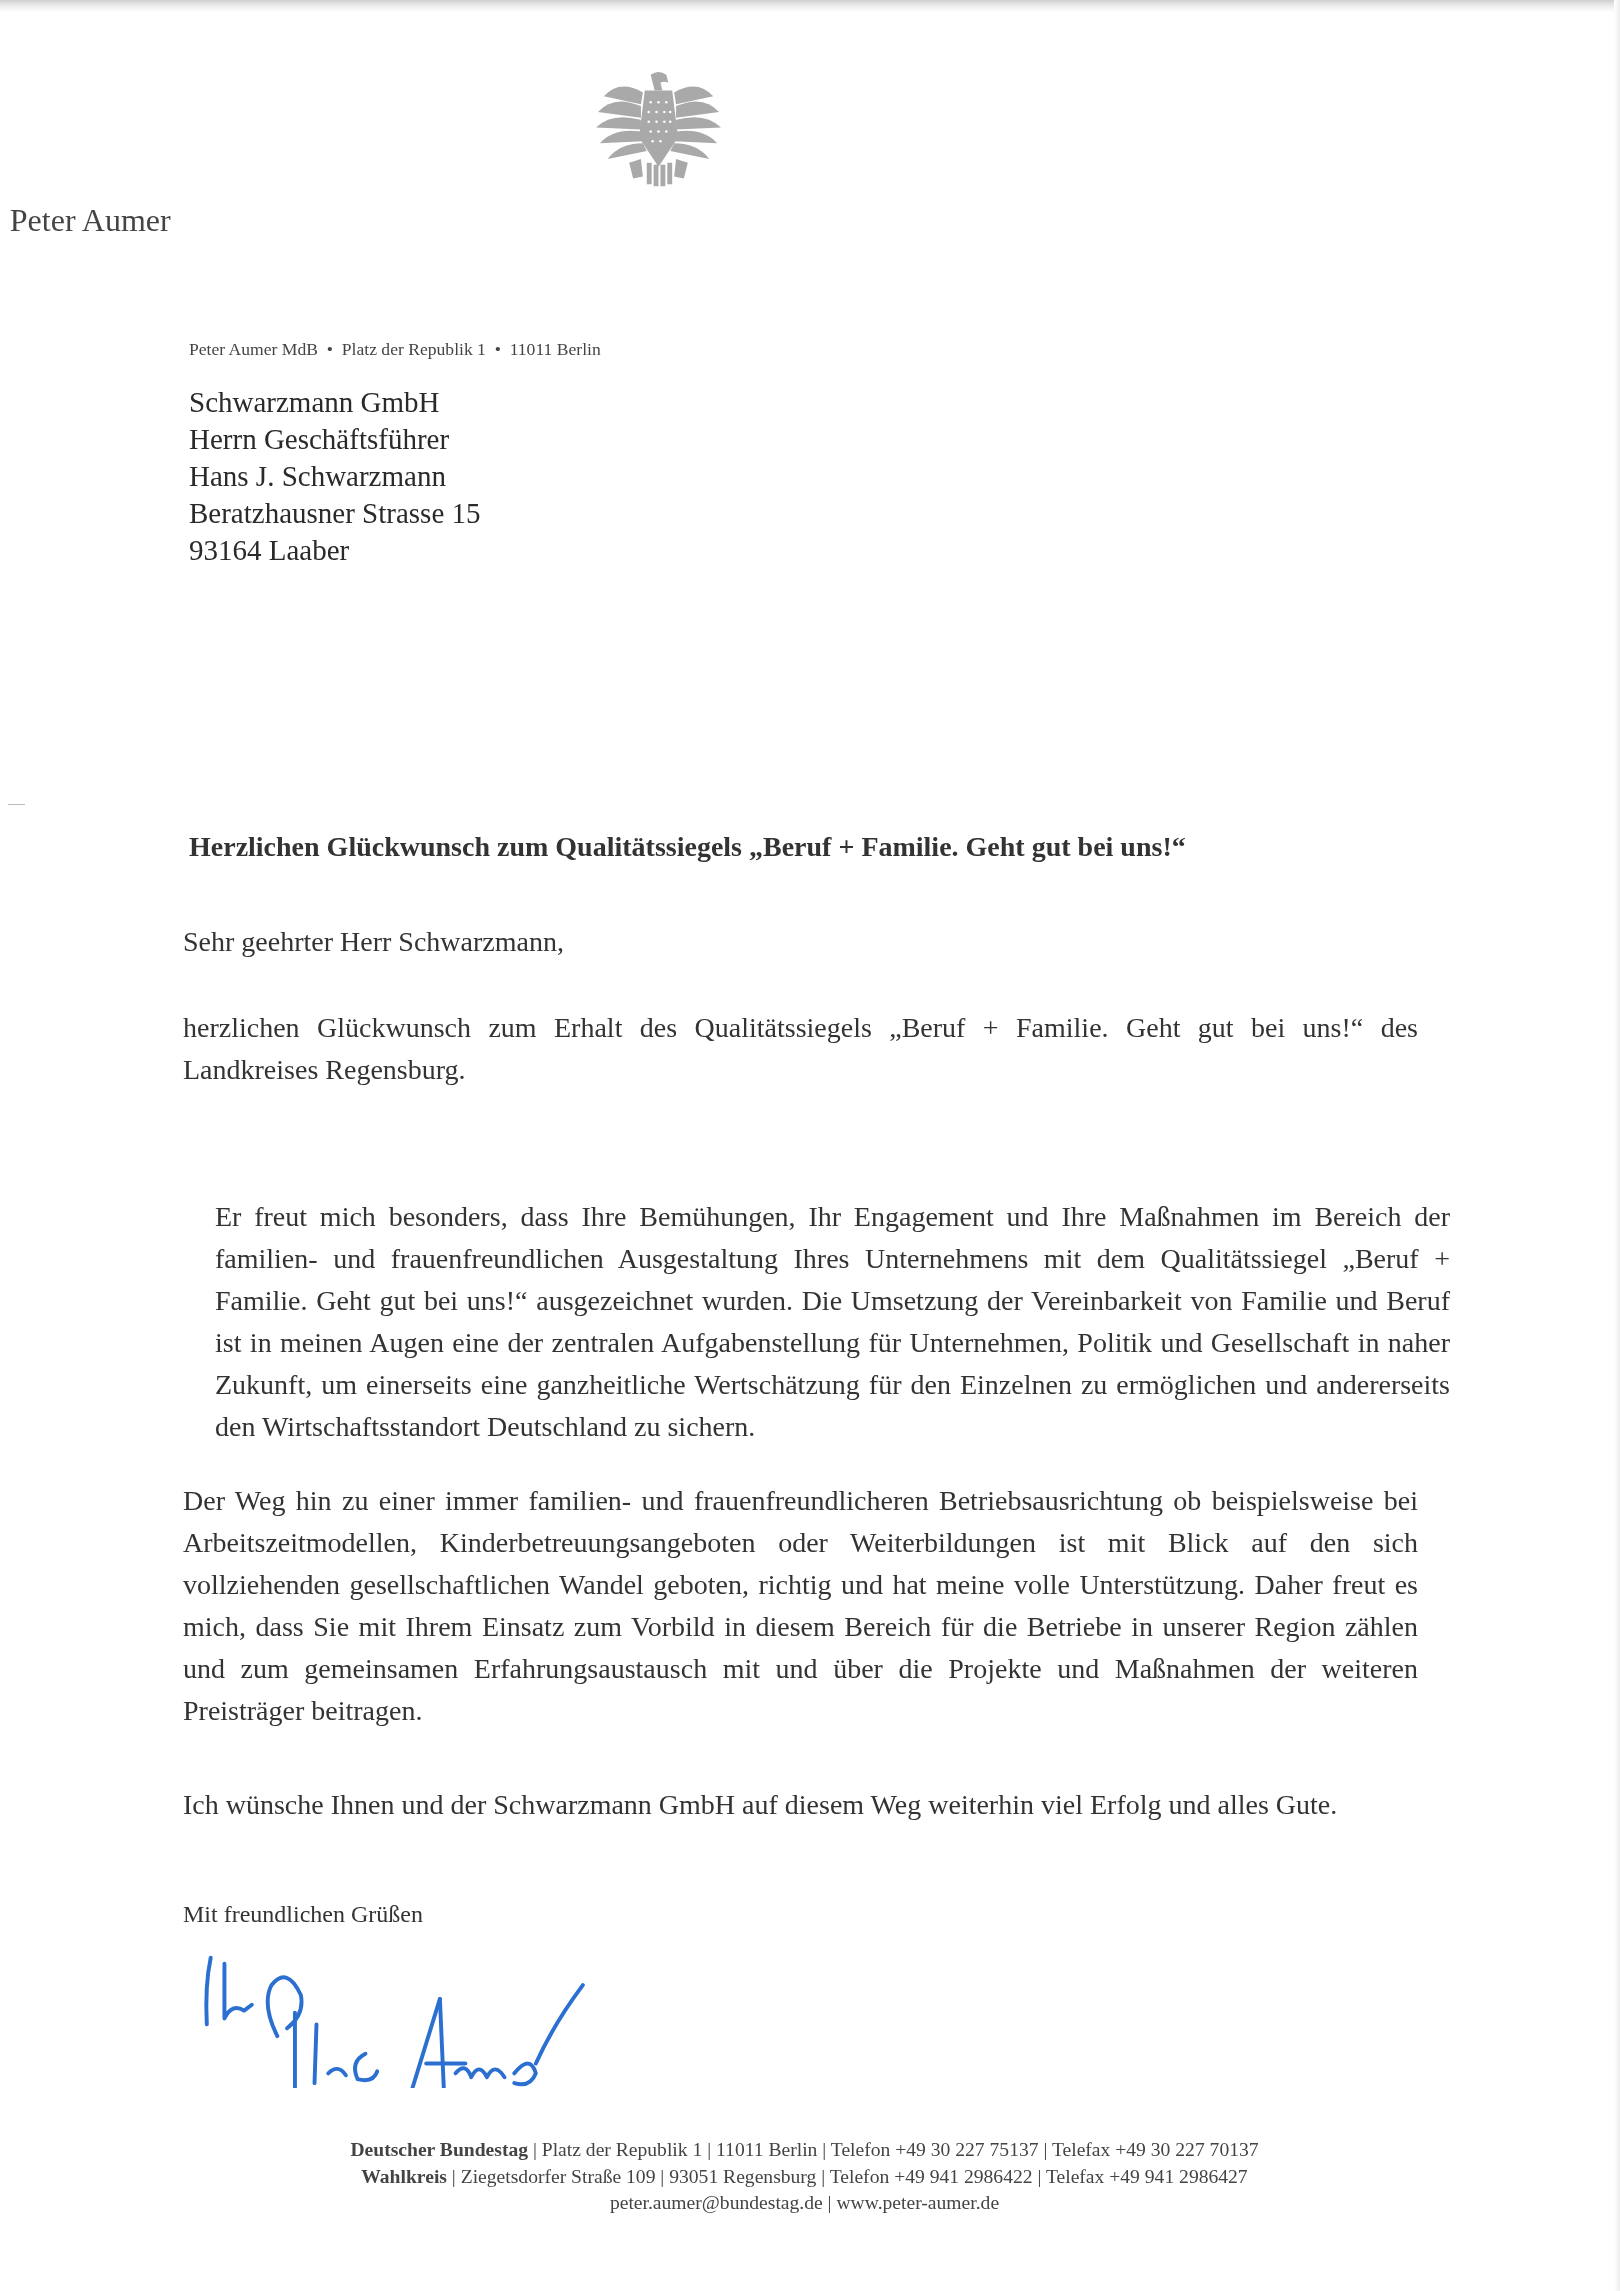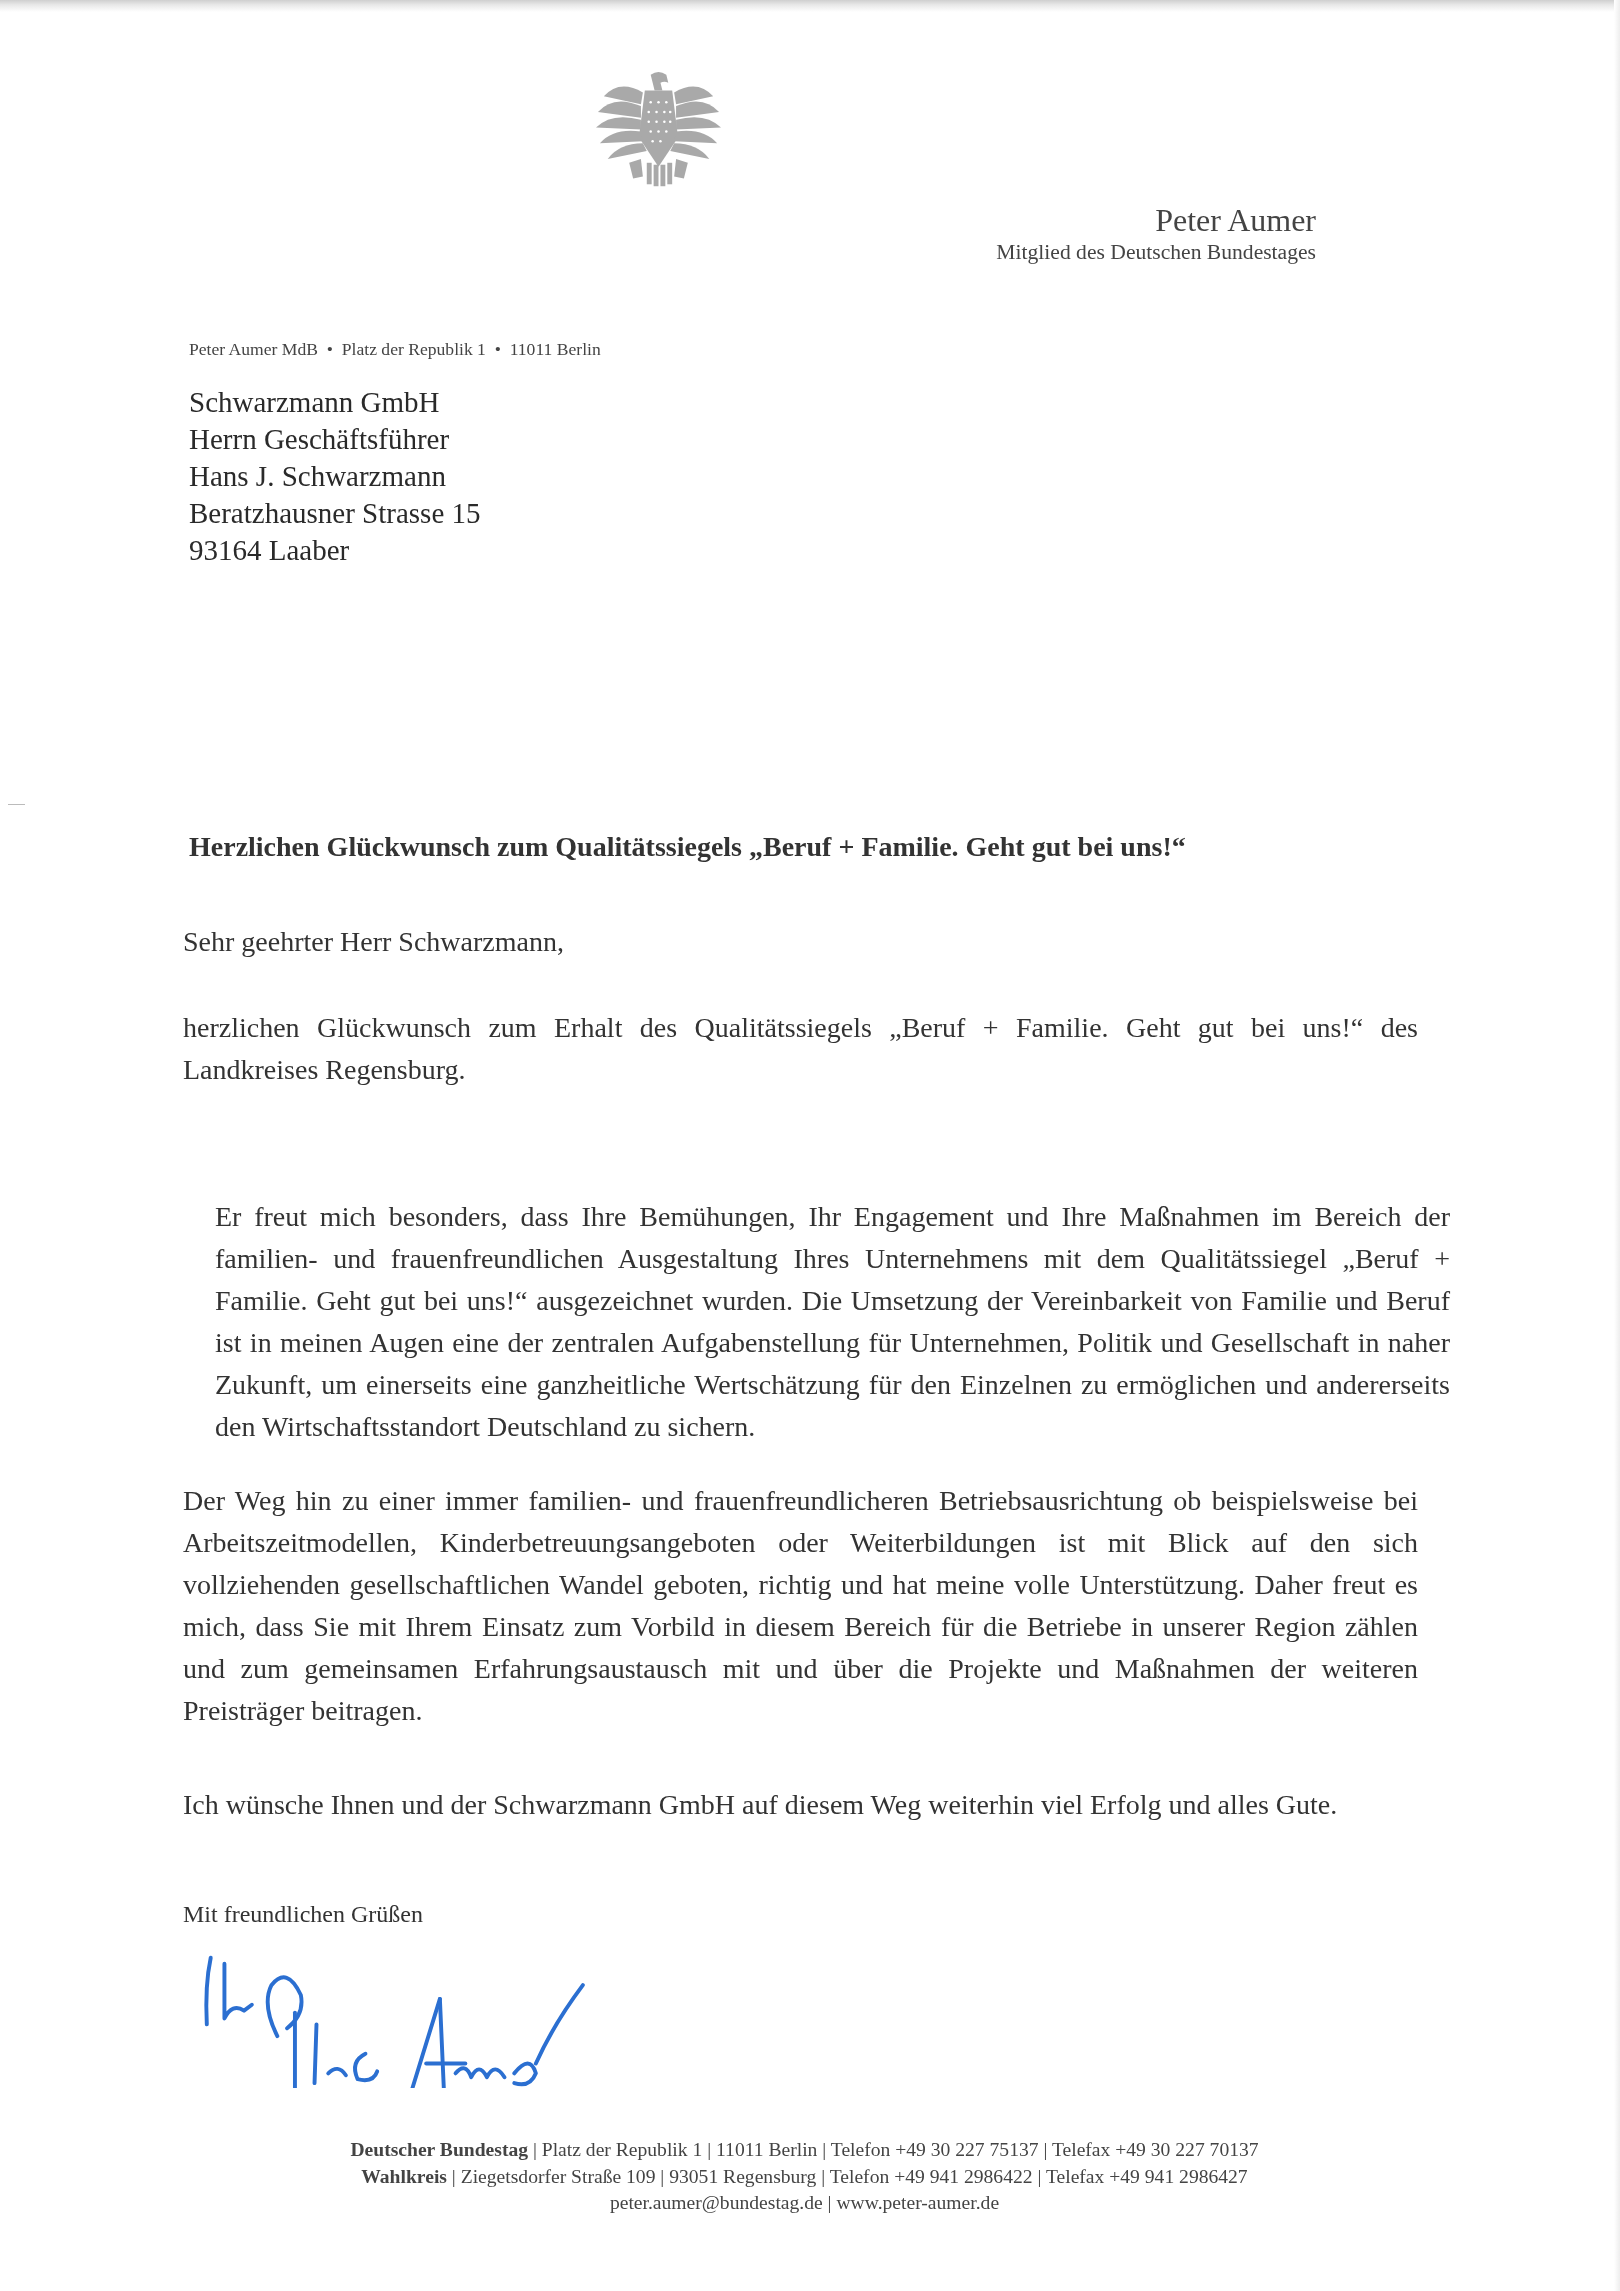--- a/index.html
+++ b/index.html
@@ -12,21 +12,21 @@
     position: absolute; left: 0; top: 0; width: 1620px; height: 11.8px;
     background: linear-gradient(to bottom, #cfcfcf 0%, #e8e8e8 40%, #ffffff 100%);
   }
   .scan-edge-right {
     position: absolute; right: 0; top: 0; width: 5.9px; height: 2292px;
     background: linear-gradient(to left, #eeeeee, #ffffff);
   }
   .margin-mark {
     position: absolute; left: 7.8px; top: 804px; width: 17.6px; height: 1px; background: #bbbbbb;
   }
-  .letterhead { position: absolute; left: 0; top: 69px; width: 1316px; text-align: right; }
+  .letterhead { position: absolute; left: 0; top: 69px; width: 1316px; text-align: left; }
   .eagle { display: block; margin: 0 auto; width: 137px; height: 127px; }
   .sender-name { font-size: 32px; color: #444; margin-top: 5.9px; line-height: 37px; margin-left: 9.8px;}
   .sender-role { font-size: 21.6px; color: #444; line-height: 27.4px; margin-left: 9.8px;}
 
   .return-address {
     position: absolute; left: 189px; top: 339px; font-size: 17.6px; color: #444; white-space: pre;
   }
   .recipient {
     position: absolute; left: 189px; top: 384px; font-size: 29px; line-height: 37px; color: #2a2a2a;
   }
@@ -104,21 +104,20 @@
         <circle cx="76" cy="54" r="1.3"></circle>
         <circle cx="82" cy="54" r="1.3"></circle>
       <circle cx="62" cy="64" r="1.3"></circle>
         <circle cx="70" cy="64" r="1.3"></circle>
         <circle cx="78" cy="64" r="1.3"></circle>
       <circle cx="64" cy="74" r="1.3"></circle>
         <circle cx="72" cy="74" r="1.3"></circle>
     </g>
   </svg>
   <div class="sender-name">Peter Aumer</div>
-  <div class="sender-role">Mitglied des Deutschen Bundestages</div>
 </div>
 
 <div class="return-address">Peter Aumer MdB  •  Platz der Republik 1  •  11011 Berlin</div>
 
 <div class="recipient">
   <div>Schwarzmann GmbH</div>
   <div>Herrn Geschäftsführer</div>
   <div>Hans J. Schwarzmann</div>
   <div>Beratzhausner Strasse 15</div>
   <div>93164 Laaber</div>

